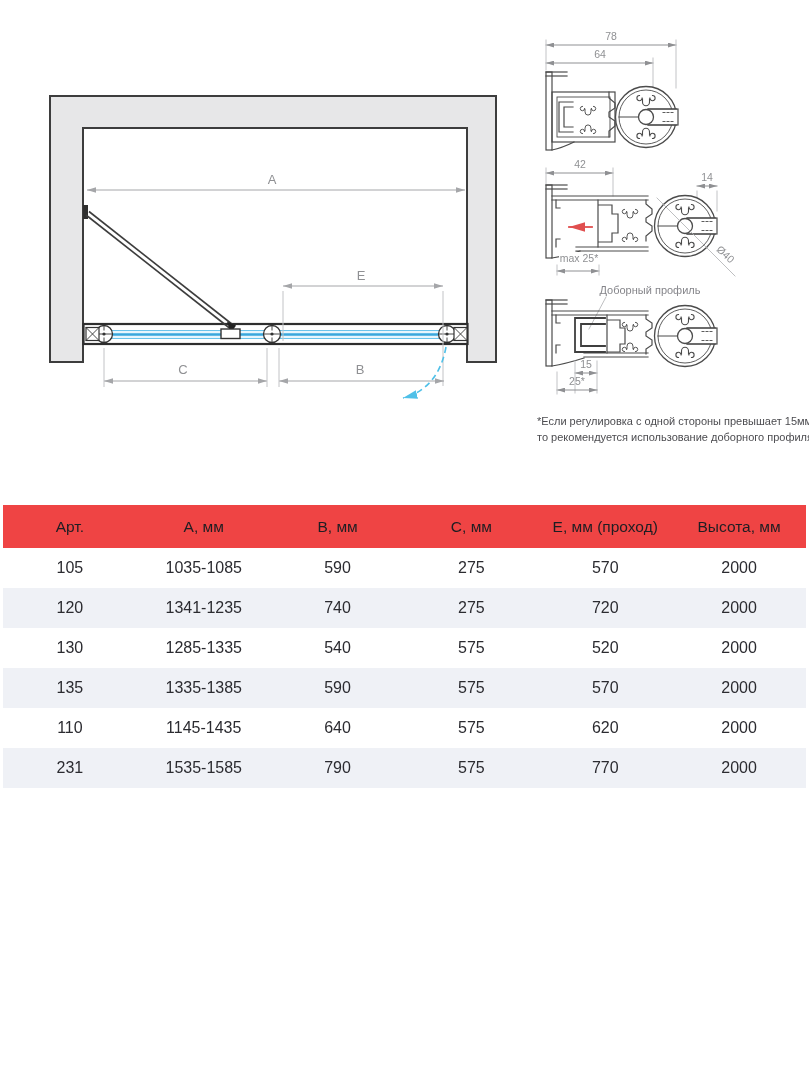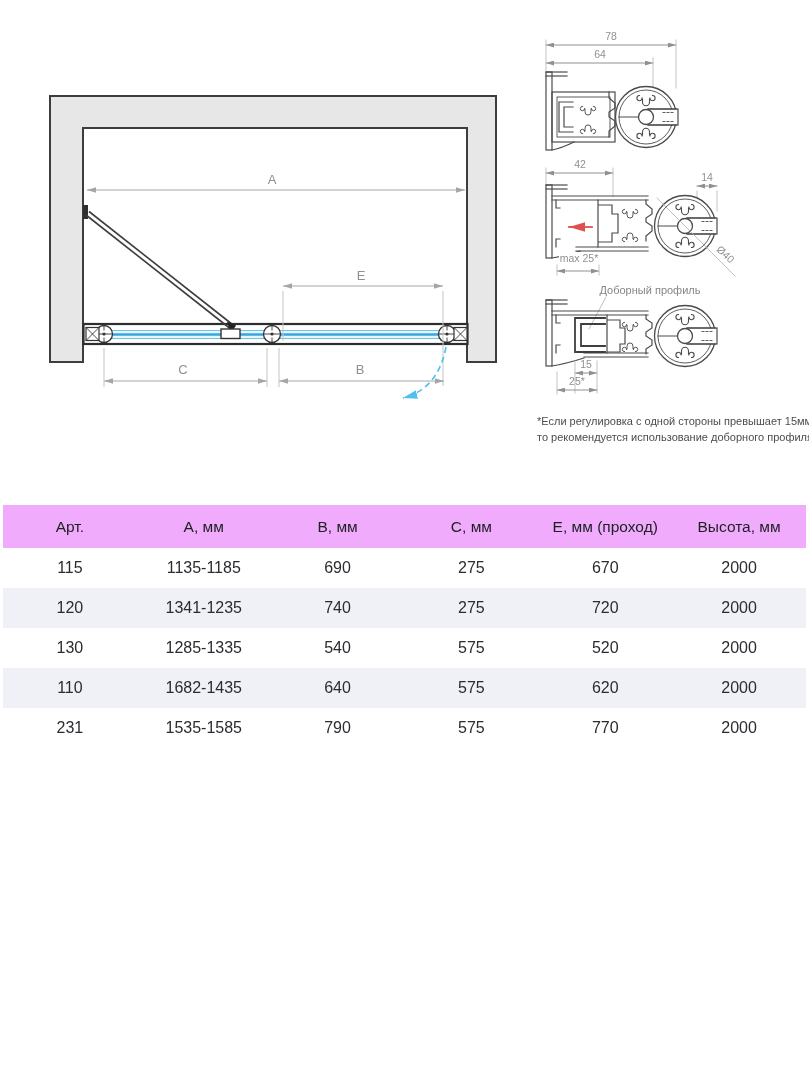--- a/index.html
+++ b/index.html
@@ -3,21 +3,21 @@
 <meta charset="utf-8">
 <style>
   html,body{margin:0;padding:0;background:#fff;}
   body{width:809px;height:1090px;position:relative;font-family:"Liberation Sans",sans-serif;overflow:hidden;}
   .stage{position:absolute;inset:0;}
   svg.drawing{position:absolute;top:0;left:0;}
   .note{position:absolute;top:414px;left:537px;width:272px;font-size:11px;line-height:1.42;color:#4c4c50;}
   .note div{white-space:nowrap;}
   .spec{position:absolute;top:505px;left:3px;right:3px;}
   table{width:100%;border-collapse:collapse;table-layout:fixed;}
-  thead th{background:#f0abfc;height:43px;font-weight:normal;font-size:15.5px;color:#1e1e23;text-align:center;padding:0;}
+  thead th{background:#ef4444;height:43px;font-weight:normal;font-size:15.5px;color:#1e1e23;text-align:center;padding:0;}
   tbody td{height:40px;font-size:16px;color:#2b2b30;text-align:center;padding:0;}
   tbody tr:nth-child(even){background:#eff1f6;}
   text{font-family:"Liberation Sans",sans-serif;}
   .dimtxt{fill:#8f9093;font-size:13px;}
   .pdim{fill:#8f9093;font-size:10.5px;}
   .plabel{fill:#85858a;font-size:11px;}
 </style>
 </head>
 <body>
 
@@ -230,54 +230,62 @@
             <th>А, мм</th>
             <th>В, мм</th>
             <th>С, мм</th>
             <th>Е, мм (проход)</th>
             <th>Высота, мм</th>
           </tr>
     </thead>
     <tbody>
 
 
-
-
-        <tr>
-          <td>115</td>
-          <td>1135-1185</td>
-          <td>690</td>
+        <tr>
+          <td>105</td>
+          <td>1035-1085</td>
+          <td>590</td>
           <td>275</td>
-          <td>670</td>
-          <td>2000</td>
-        </tr>
+          <td>570</td>
+          <td>2000</td>
+        </tr>
+
+
 
         <tr>
           <td>120</td>
           <td>1341-1235</td>
           <td>740</td>
           <td>275</td>
           <td>720</td>
           <td>2000</td>
         </tr>
 
 
         <tr>
           <td>130</td>
           <td>1285-1335</td>
           <td>540</td>
           <td>575</td>
           <td>520</td>
           <td>2000</td>
         </tr>
 
+        <tr>
+          <td>135</td>
+          <td>1335-1385</td>
+          <td>590</td>
+          <td>575</td>
+          <td>570</td>
+          <td>2000</td>
+        </tr>
 
         <tr>
           <td>110</td>
-          <td>1682-1435</td>
+          <td>1145-1435</td>
           <td>640</td>
           <td>575</td>
           <td>620</td>
           <td>2000</td>
         </tr>
 
 
 
         <tr>
           <td>231</td>

